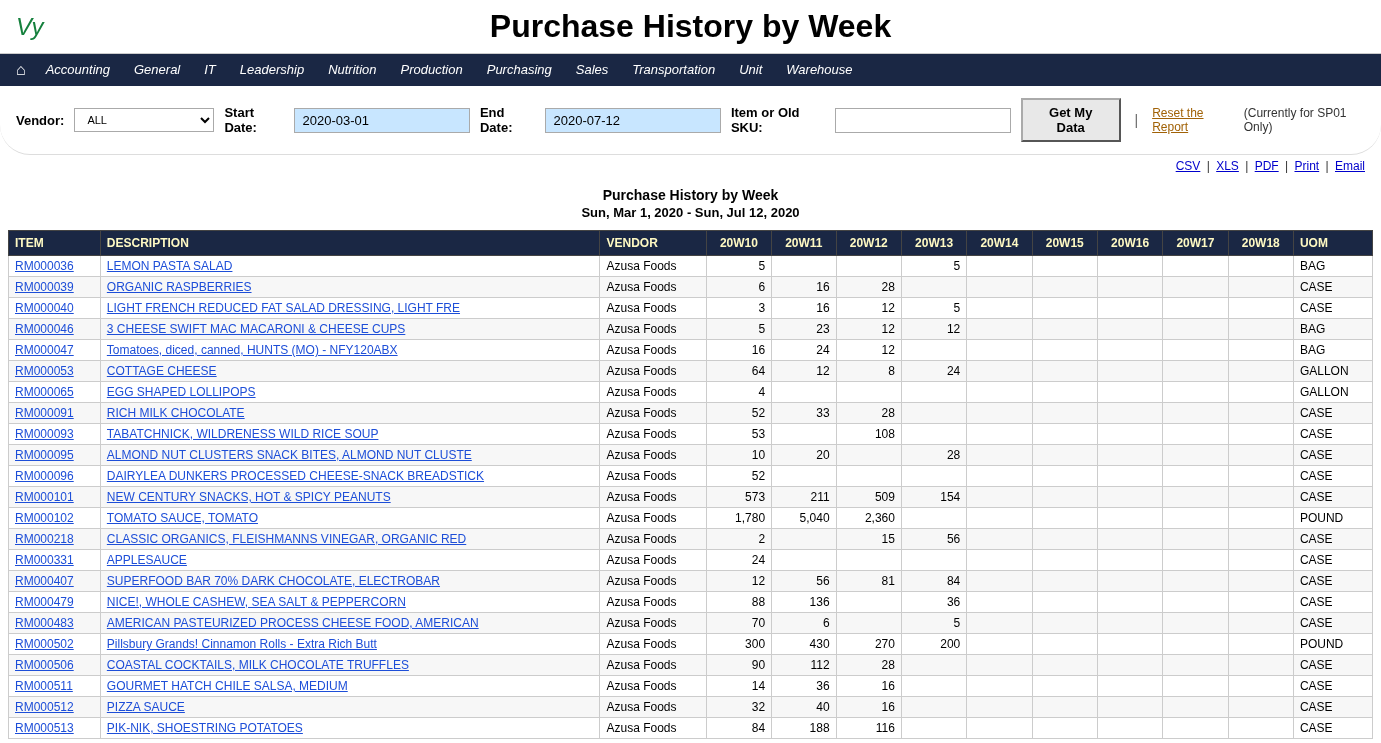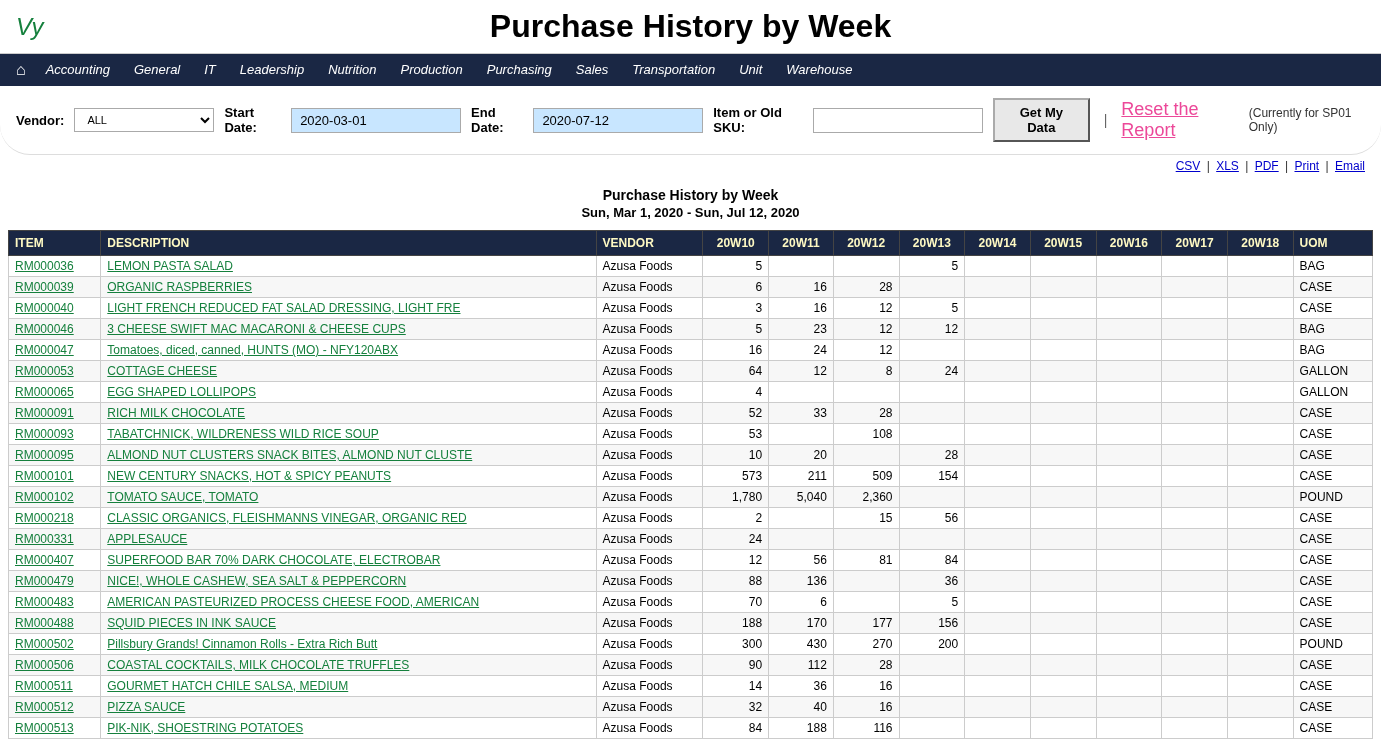--- a/index.html
+++ b/index.html
@@ -16,42 +16,42 @@
     .home-icon { color: #fff; font-size: 16px; padding: 0 8px; cursor: pointer; }
 
     
     .filter-bar { display: flex; align-items: center; padding: 12px 16px; gap: 10px; border-bottom: 1px solid #ddd; border-radius: 30px; }
     .filter-label { font-size: 13px; font-weight: bold; }
     .filter-select { padding: 4px 8px; font-size: 11px; border: 1px solid #aaa; min-width: 140px; background: #fff; }
     .filter-input { padding: 4px 8px; font-size: 13px; border: 1px solid #aaa; background: #c8e6ff; color: #000; min-width: 100px; }
     .filter-text-input { padding: 4px 8px; font-size: 13px; border: 1px solid #aaa; min-width: 140px; }
     .btn-get { padding: 5px 14px; font-size: 13px; background: #e8e8e8; border: 2px outset #aaa; cursor: pointer; font-weight: bold; }
     .separator { color: #666; font-size: 14px; margin: 0 4px; }
-    .reset-link { color: #ec4899; text-decoration: underline; cursor: pointer; font-size: 18px; }
+    .reset-link { color: #a16207; text-decoration: underline; cursor: pointer; font-size: 12px; }
     .reset-note { font-size: 12px; color: #333; }
 
     
     .export-bar { text-align: right; padding: 4px 16px; font-size: 12px; margin-left: 24px; }
     .export-link { color: #0000cc; text-decoration: underline; cursor: pointer; }
     .export-sep { color: #333; margin: 0 3px; }
 
     
     .report-title { text-align: center; font-weight: bold; font-size: 14px; margin: 10px 0 2px; }
     .report-subtitle { text-align: center; font-weight: bold; font-size: 13px; margin-bottom: 10px; }
 
     
     .table-wrapper { padding: 0 8px; overflow-x: auto; }
     table { width: 100%; border-collapse: collapse; font-size: 12px; }
     thead tr { background: #1a2744; color: #fef9c3; }
     thead th { padding: 5px 6px; text-align: left; font-weight: bold; white-space: nowrap; border: 1px solid #444; }
     thead th.num { text-align: center; }
     tbody tr td { padding: 3px 6px; border: 1px solid #ccc; white-space: nowrap; }
     tbody tr:nth-child(odd) { background: #fff; }
     tbody tr:nth-child(even) { background: #f7f7f7; }
-    .item-link { color: #15803d; text-decoration: underline; cursor: pointer; }
+    .item-link { color: #1d4ed8; text-decoration: underline; cursor: pointer; }
     td.num { text-align: right; }
     td.uom { text-align: left; }
   </style>
 </head>
 <body>
 
 <div class="header">
   <div class="logo">Vy</div>
   <div class="page-title">Purchase History by Week</div>
   <div style="width:80px;"></div>
@@ -266,20 +266,35 @@
           <td class="num"></td>
           <td class="num">28</td>
           <td class="num"></td>
           <td class="num"></td>
           <td class="num"></td>
           <td class="num"></td>
           <td class="num"></td>
           <td class="uom">CASE</td>
         </tr>
         <tr>
+          <td><a class="item-link">RM000096</a></td>
+          <td><a class="item-link">DAIRYLEA DUNKERS PROCESSED CHEESE-SNACK BREADSTICK</a></td>
+          <td>Azusa Foods</td>
+          <td class="num">52</td>
+          <td class="num"></td>
+          <td class="num"></td>
+          <td class="num"></td>
+          <td class="num"></td>
+          <td class="num"></td>
+          <td class="num"></td>
+          <td class="num"></td>
+          <td class="num"></td>
+          <td class="uom">CASE</td>
+        </tr>
+        <tr>
           <td><a class="item-link">RM000101</a></td>
           <td><a class="item-link">NEW CENTURY SNACKS, HOT &amp; SPICY PEANUTS</a></td>
           <td>Azusa Foods</td>
           <td class="num">573</td>
           <td class="num">211</td>
           <td class="num">509</td>
           <td class="num">154</td>
           <td class="num"></td>
           <td class="num"></td>
           <td class="num"></td>
@@ -371,35 +386,20 @@
           <td class="num"></td>
           <td class="num">5</td>
           <td class="num"></td>
           <td class="num"></td>
           <td class="num"></td>
           <td class="num"></td>
           <td class="num"></td>
           <td class="uom">CASE</td>
         </tr>
         <tr>
-          <td><a class="item-link">RM000488</a></td>
-          <td><a class="item-link">SQUID PIECES IN INK SAUCE</a></td>
-          <td>Azusa Foods</td>
-          <td class="num">188</td>
-          <td class="num">170</td>
-          <td class="num">177</td>
-          <td class="num">156</td>
-          <td class="num"></td>
-          <td class="num"></td>
-          <td class="num"></td>
-          <td class="num"></td>
-          <td class="num"></td>
-          <td class="uom">CASE</td>
-        </tr>
-        <tr>
           <td><a class="item-link">RM000502</a></td>
           <td><a class="item-link">Pillsbury Grands! Cinnamon Rolls - Extra Rich Butt</a></td>
           <td>Azusa Foods</td>
           <td class="num">300</td>
           <td class="num">430</td>
           <td class="num">270</td>
           <td class="num">200</td>
           <td class="num"></td>
           <td class="num"></td>
           <td class="num"></td>

